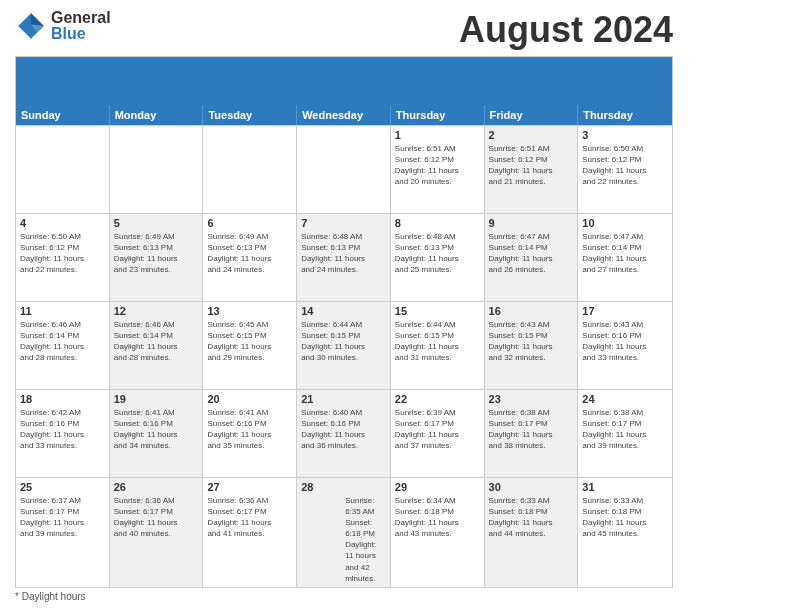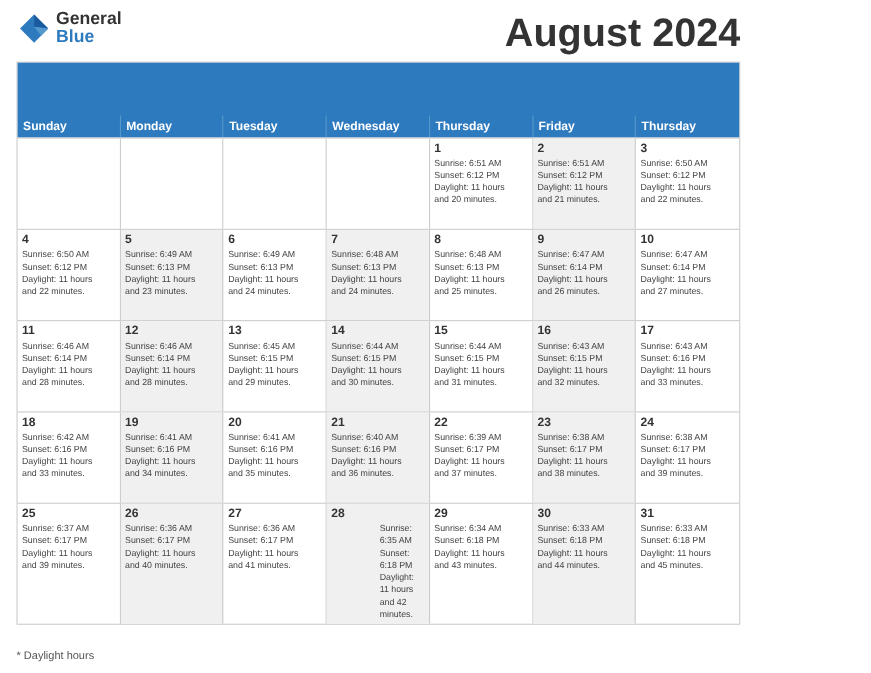--- a/index.html
+++ b/index.html
@@ -111,21 +111,20 @@
     .day-info {
       font-size: 8px;
       color: #444;
       line-height: 1.4;
     }
     .footer-note {
       font-size: 10px;
       color: #555;
       padding-top: 3px;
       text-align: left;
-      margin-top: 20px;
     }
   </style>
 </head>
 <body>
 
 <div class="page">
   <div class="header">
     <div class="logo">
       <svg class="logo-icon" viewBox="0 0 40 40">
         <polygon points="20,4 36,20 20,36 4,20" fill="#2e7abf"></polygon>

